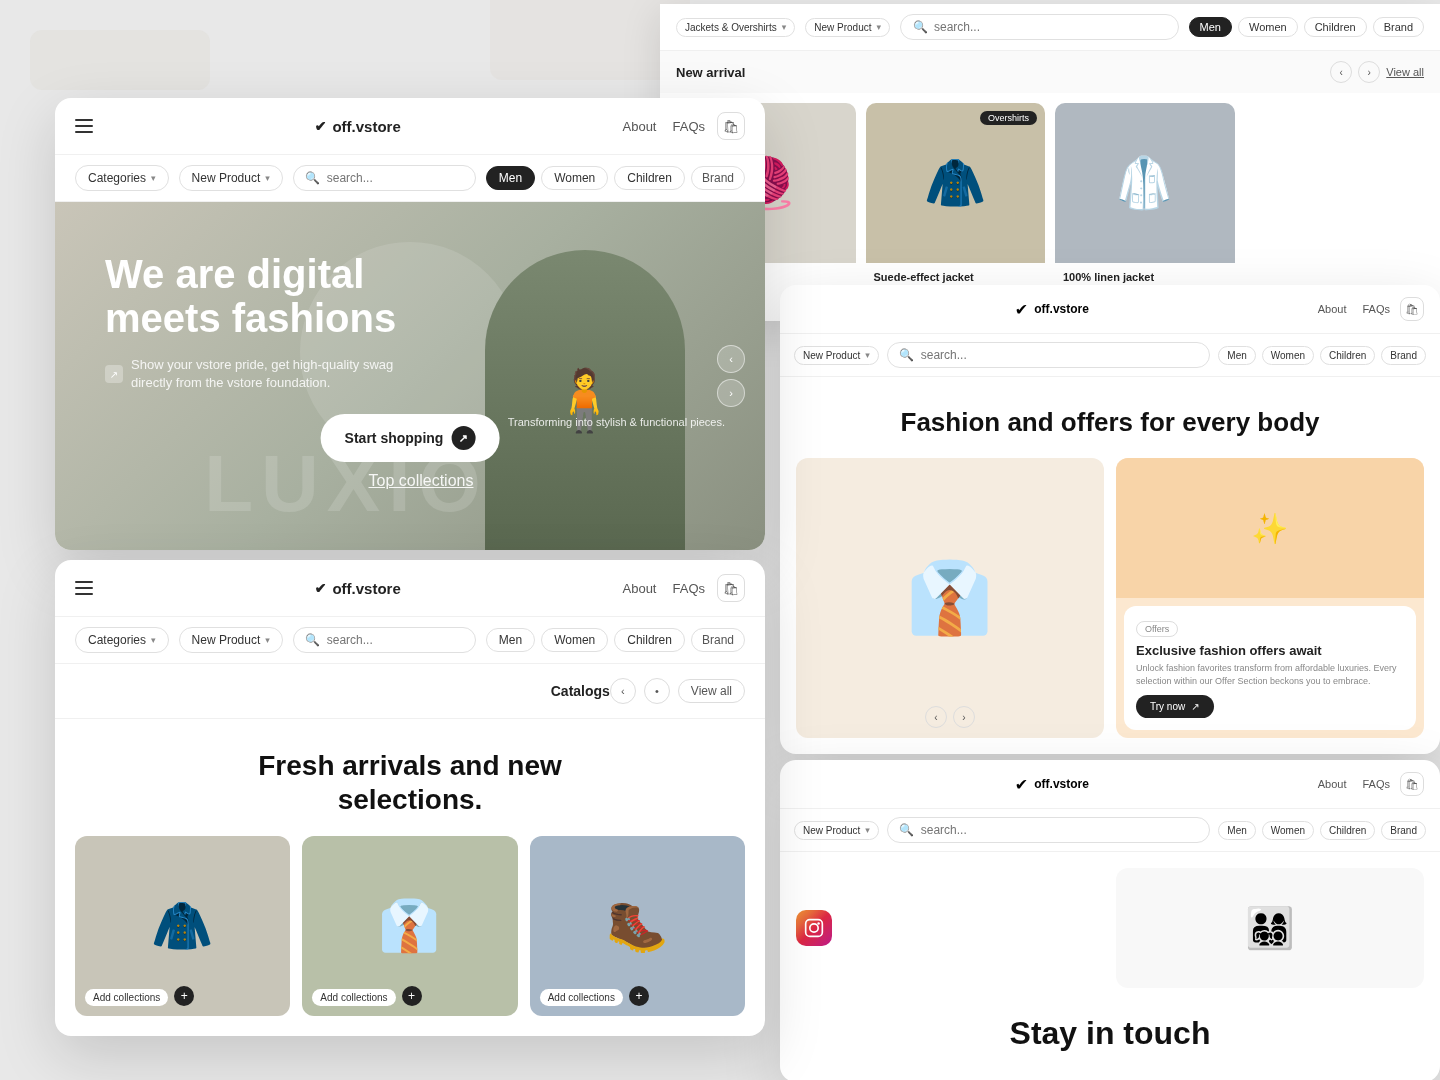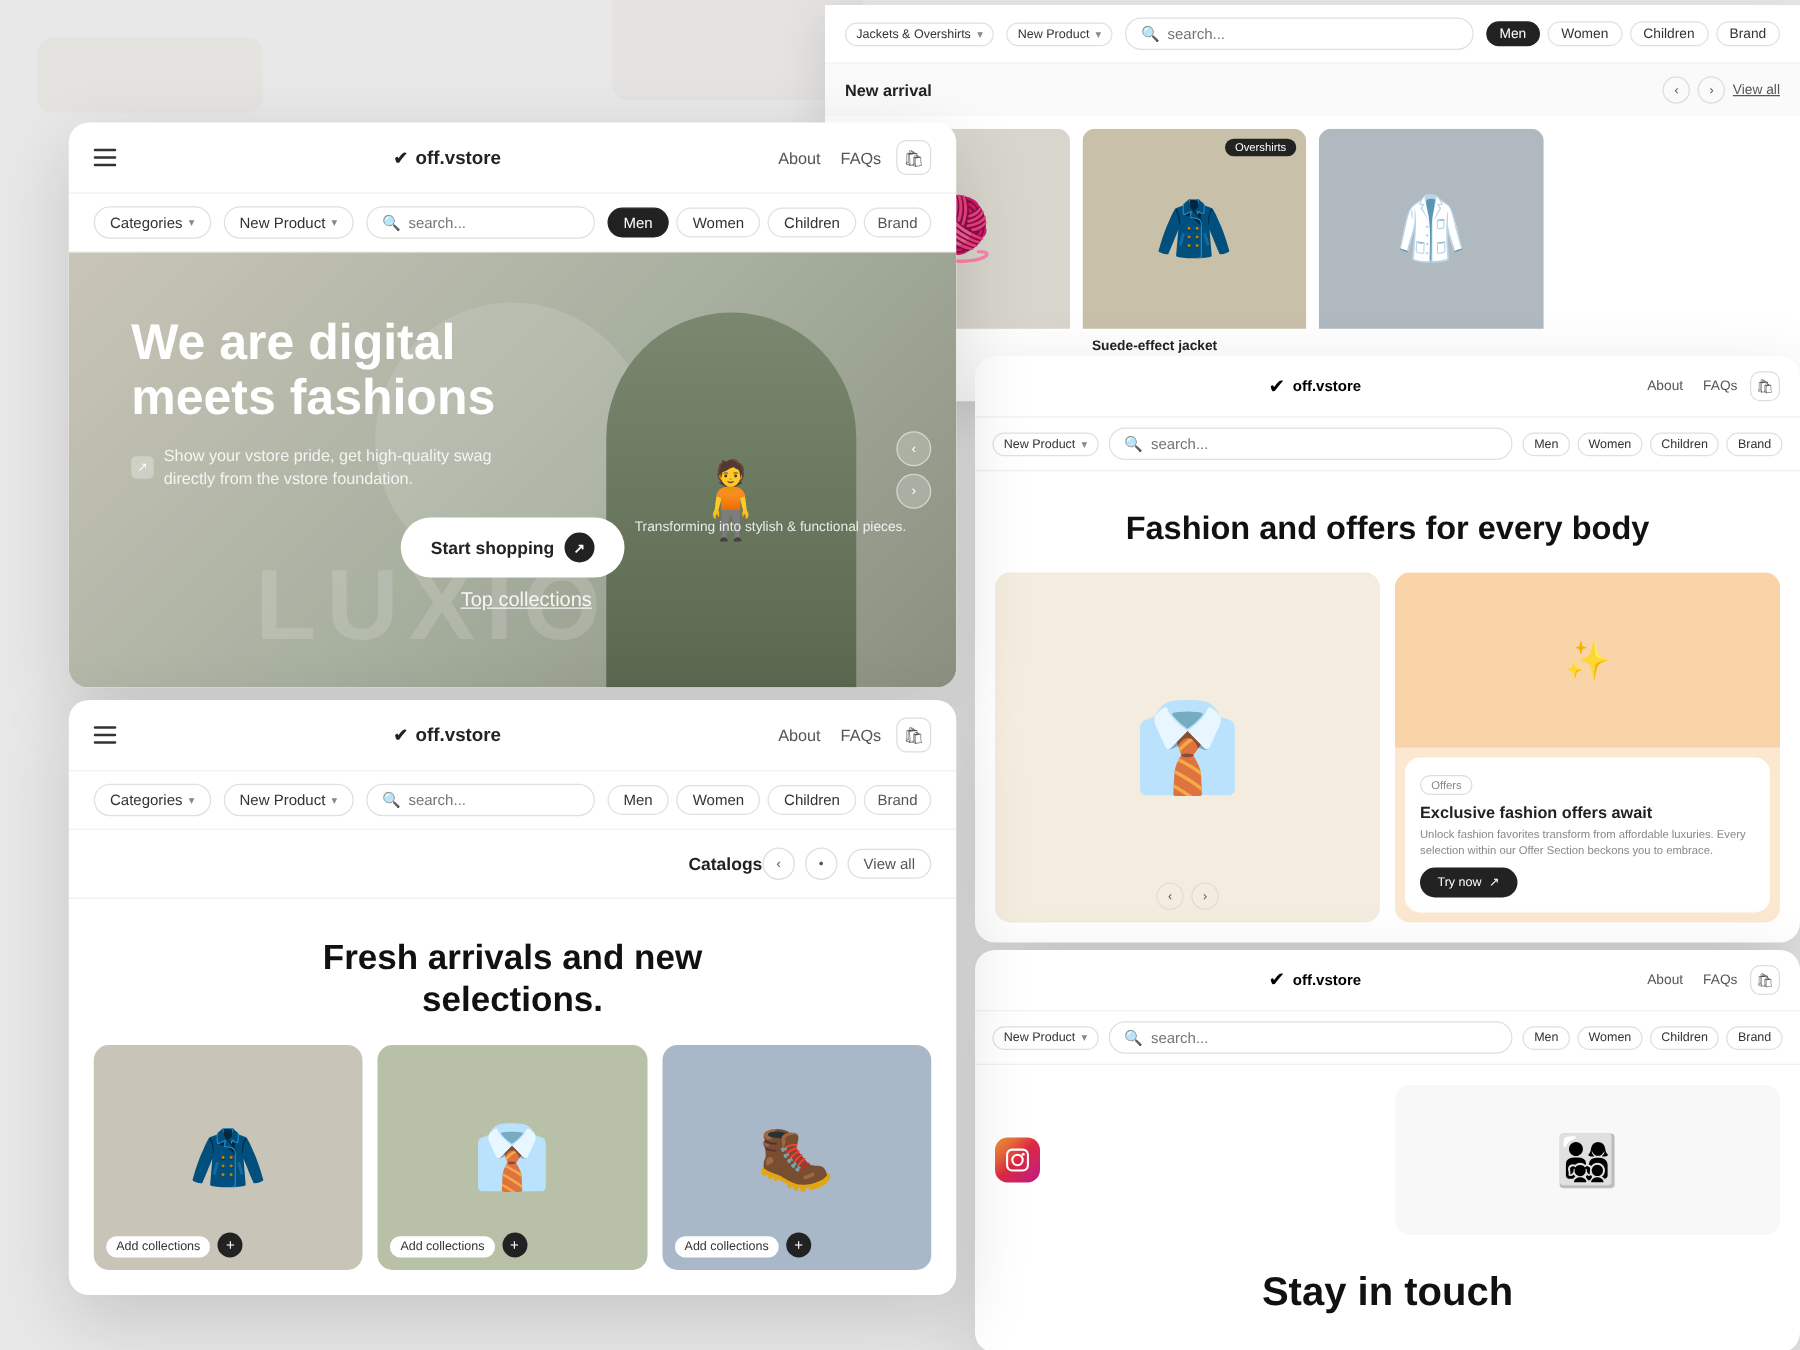--- a/index.html
+++ b/index.html
@@ -691,20 +691,27 @@
         <div class="product-card-name">Suede-effect jacket</div>
         <div class="product-card-prices">
           <span class="product-price-current">$119.99</span>
           <span class="product-price-old">$135.99</span>
         </div>
       </div>
     </div>
 
     <div class="product-card">
       <div class="product-card-img" style="background:#b0b8c0; font-size:50px;">🥼</div>
+      <div class="product-card-info">
+        <div class="product-card-name">100% linen jacket</div>
+        <div class="product-card-prices">
+          <span class="product-price-current">$129.99</span>
+          <span class="product-price-old">$135.99</span>
+        </div>
+      </div>
     </div>
   </div>
 </div>
 
 <div class="fashion-window">
 
   <div class="fashion-navbar">
     <div style="display:flex;align-items:center;gap:6px;flex:1;justify-content:center;">
       <span>✔</span>
       <span class="logo-sm">off.vstore</span>

